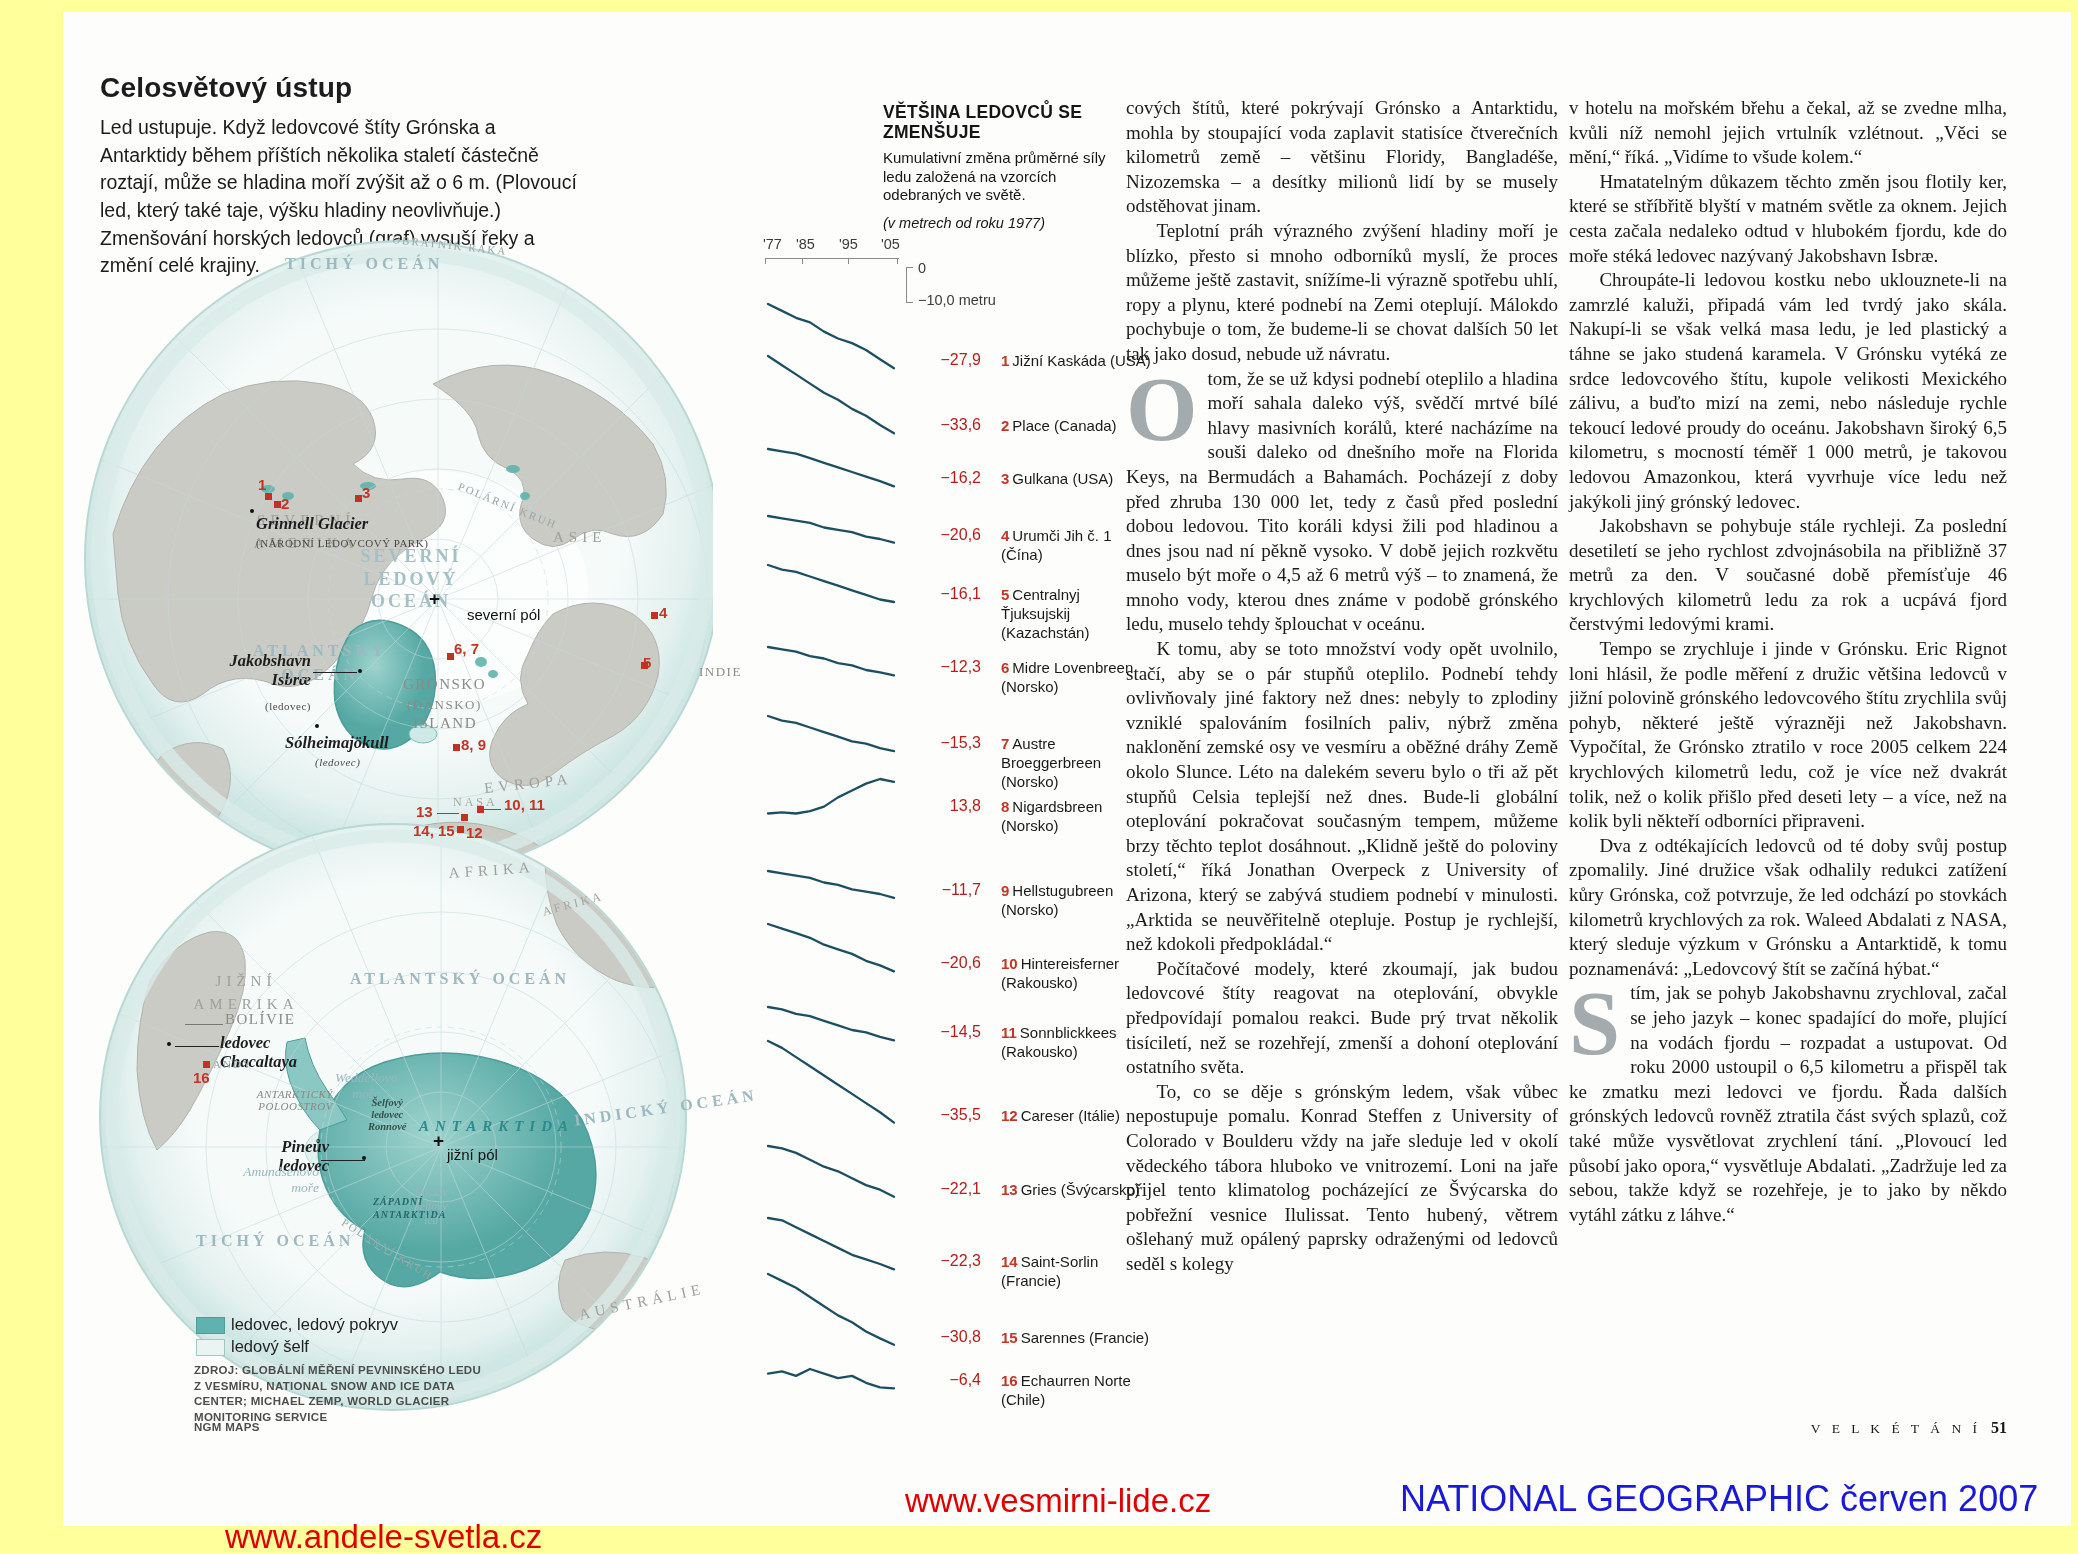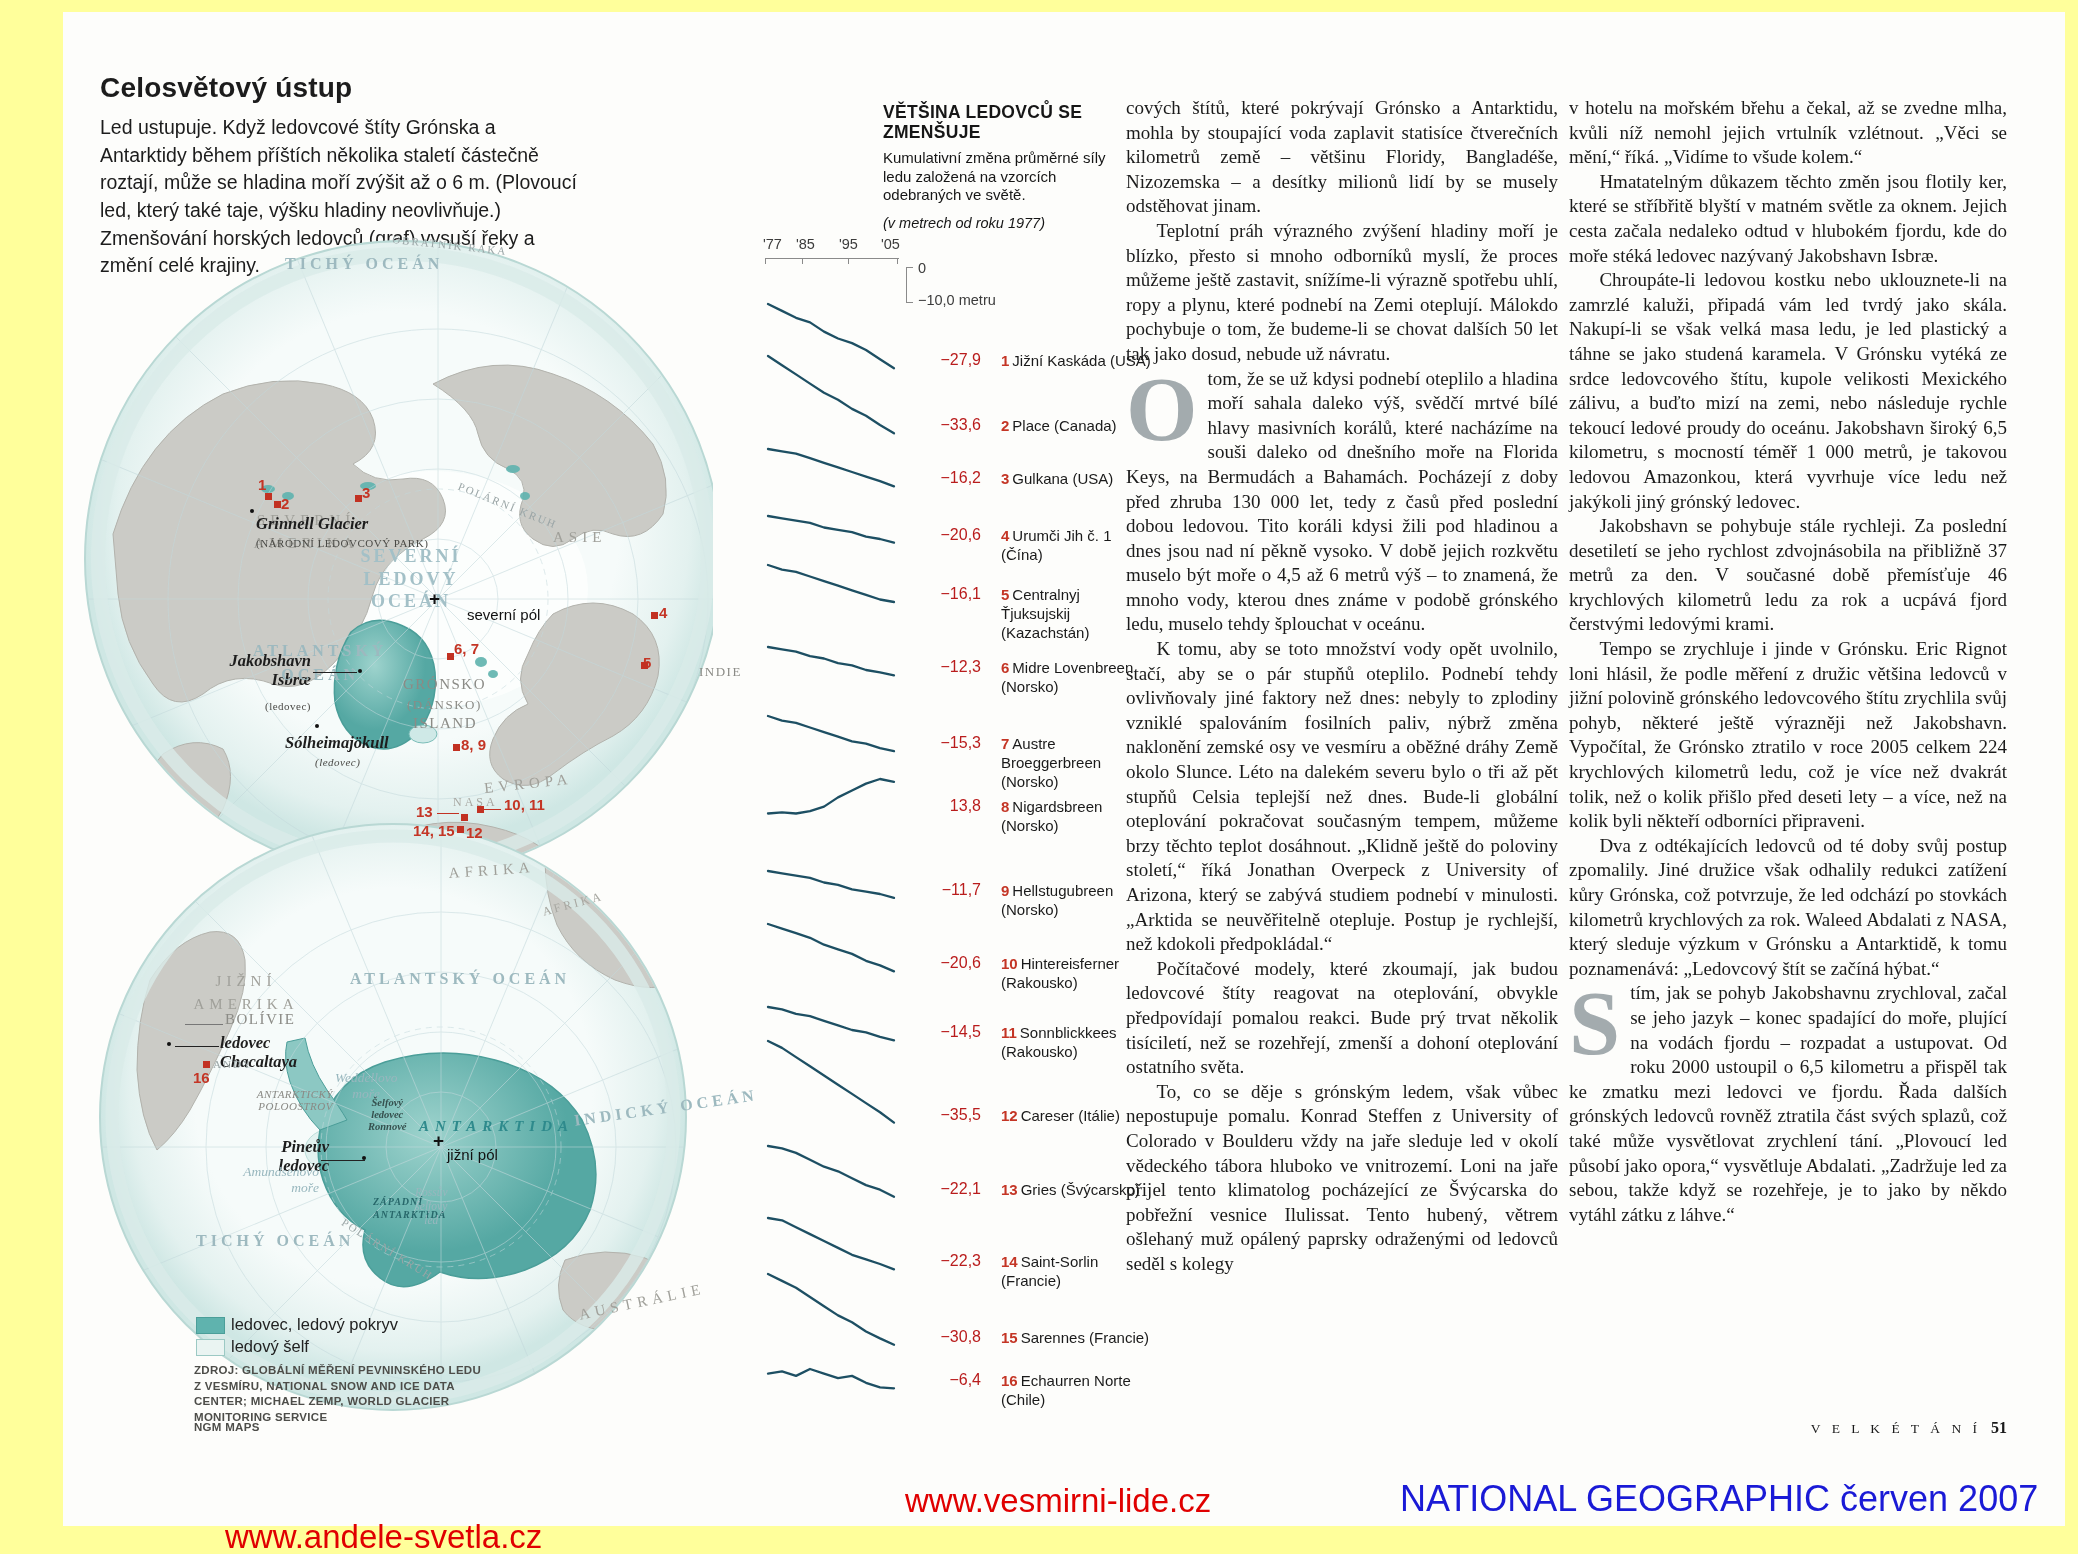--- a/index.html
+++ b/index.html
@@ -1,18 +1,18 @@
 <!DOCTYPE html>
 <html><head>
 <meta charset="utf-8">
 <style>
   html,body{margin:0;padding:0;}
   body{width:2078px;height:1554px;background:#ffff9b;position:relative;
        font-family:"Liberation Sans",sans-serif;overflow:hidden;}
-  .page{position:absolute;left:63px;top:12px;width:2002px;height:1514px;background:#fdfdfb;}
+  .page{position:absolute;left:63px;top:12px;width:2002px;height:1514px;background:#fdfdfb;padding-left:6px;}
 
   
   .intro{position:absolute;left:37px;top:60px;width:480px;color:#1c1c1c;}
   .intro h1{margin:0 0 10px 0;font-size:28px;font-weight:bold;letter-spacing:.2px;}
   .intro p{margin:0;font-size:19.5px;line-height:1.42;}
 
   
   .mapwrap{position:absolute;left:0;top:0;width:1060px;height:1514px;}
   .overlay{position:absolute;left:0;top:0;width:2002px;height:1514px;pointer-events:none;}
   .ml{position:absolute;font-family:"Liberation Serif",serif;white-space:pre-line;transform-origin:left top;}

